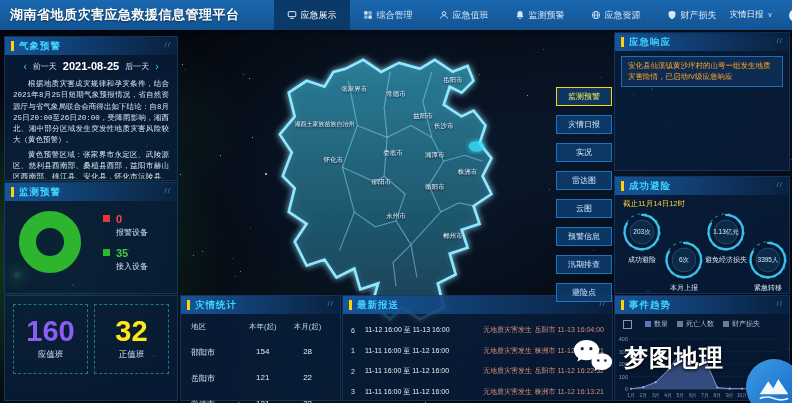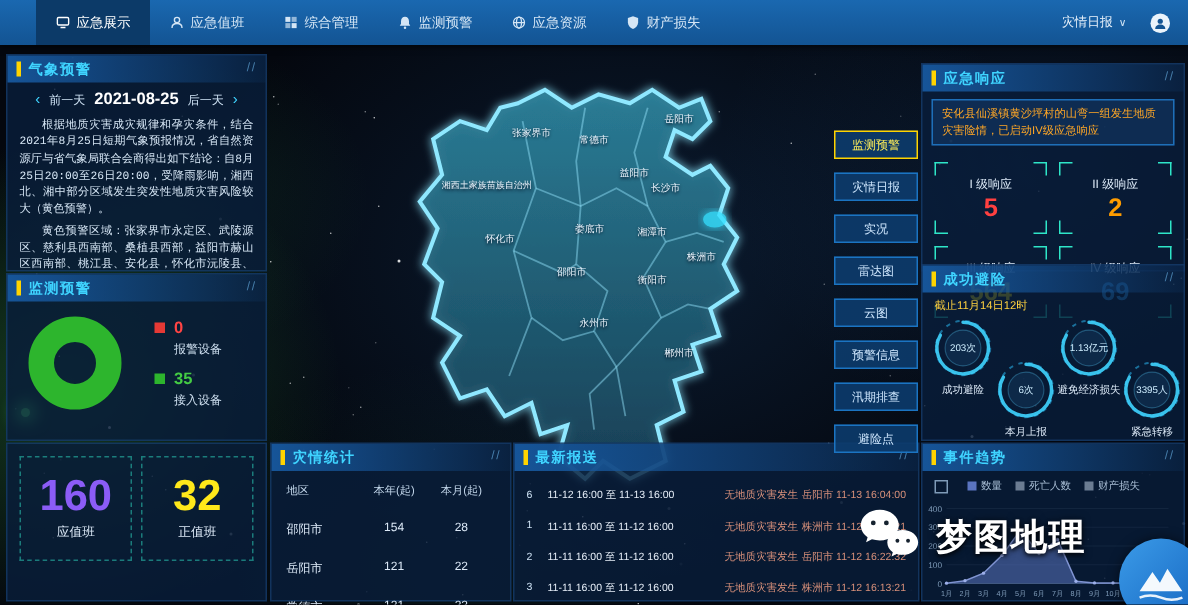--- a/index.html
+++ b/index.html
@@ -240,43 +240,44 @@
     <i style="left: 252px; top: 137px; width: 1px; height: 1px; opacity: 0.76;"></i>
     <i style="left: 235px; top: 276px; width: 1px; height: 1px; opacity: 0.41;"></i>
     <i style="left: 35px; top: 358px; width: 1px; height: 1px; opacity: 0.52;"></i>
     <i style="left: 716px; top: 177px; width: 1px; height: 1px; opacity: 0.75;"></i>
     <i style="left: 334px; top: 213px; width: 1px; height: 1px; opacity: 0.28;"></i>
     <i style="left: 238px; top: 402px; width: 2px; height: 2px; opacity: 0.39;"></i>
   </div>
 <div class="green-star"></div>
 
 <div class="hdr">
+  <div class="hdr-title">湖南省地质灾害应急救援信息管理平台</div>
   <div class="hdr-nav">
     <div class="nav-item active">
       <svg viewBox="0 0 12 12">
           <rect x="1.5" y="2" width="9" height="6" rx="1" fill="none" stroke="#fff" stroke-width="1.1"></rect>
           <path d="M4 10h4" stroke="#fff" stroke-width="1.1"></path>
         </svg>
       <span>应急展示</span>
-    </div>
-    <div class="nav-item">
-      <svg viewBox="0 0 12 12" fill="none" stroke="#d5e6f5" stroke-width="1.1">
-          <circle cx="6" cy="4" r="2.1"></circle>
-          <path d="M2 10.3c0-2.2 1.8-3.5 4-3.5s4 1.3 4 3.5"></path>
-        </svg>
-      <span>应急值班</span>
     </div>
     <div class="nav-item">
       <svg viewBox="0 0 12 12" fill="#d5e6f5">
           <rect x="1.5" y="1.5" width="4" height="4"></rect>
           <rect x="6.5" y="1.5" width="4" height="4" opacity=".65"></rect>
           <rect x="1.5" y="6.5" width="4" height="4" opacity=".65"></rect>
           <rect x="6.5" y="6.5" width="4" height="4"></rect>
         </svg>
       <span>综合管理</span>
+    </div>
+    <div class="nav-item">
+      <svg viewBox="0 0 12 12" fill="none" stroke="#d5e6f5" stroke-width="1.1">
+          <circle cx="6" cy="4" r="2.1"></circle>
+          <path d="M2 10.3c0-2.2 1.8-3.5 4-3.5s4 1.3 4 3.5"></path>
+        </svg>
+      <span>应急值班</span>
     </div>
     <div class="nav-item">
       <svg viewBox="0 0 12 12" fill="#d5e6f5">
           <path d="M6 1.3c-2 0-3.2 1.6-3.2 3.6v2L1.8 8.6h8.4L9.2 6.9v-2c0-2-1.2-3.6-3.2-3.6z"></path>
           <circle cx="6" cy="10.2" r="1"></circle>
         </svg>
       <span>监测预警</span>
     </div>
     <div class="nav-item">
       <svg viewBox="0 0 12 12" fill="none" stroke="#d5e6f5" stroke-width="1">
@@ -457,41 +458,23 @@
     </div>
     <div class="push-row">
       <span class="push-no">3</span>
       <span class="push-period">11-11 16:00 至 11-12 16:00</span>
       <span class="push-status">无地质灾害发生</span>
       <span class="push-src">株洲市 11-12 16:13:21</span>
     </div>
   </div>
 </div>
 
-<div class="panel" style="left:614px;top:42px;width:174px;height:137px">
+<div class="panel" style="left:614px;top:32px;width:174px;height:137px">
   <div class="panel-h">应急响应</div>
   <div class="notice">安化县仙溪镇黄沙坪村的山弯一组发生地质灾害险情，已启动IV级应急响应</div>
-  <div class="resp-grid">
-    <div class="resp-cell">
-      <div class="resp-lab">I 级响应</div>
-      <div class="resp-val" style="color: rgb(255, 64, 64);">5</div>
-    </div>
-    <div class="resp-cell">
-      <div class="resp-lab">II 级响应</div>
-      <div class="resp-val" style="color: rgb(255, 156, 0);">2</div>
-    </div>
-    <div class="resp-cell">
-      <div class="resp-lab">III 级响应</div>
-      <div class="resp-val" style="color: rgb(255, 238, 0);">564</div>
-    </div>
-    <div class="resp-cell">
-      <div class="resp-lab">IV 级响应</div>
-      <div class="resp-val" style="color: rgb(47, 168, 255);">69</div>
-    </div>
-  </div>
 </div>
 
 <div class="panel" style="left:614px;top:176px;width:174px;height:116px">
   <div class="panel-h">成功避险</div>
   <div class="asof">截止11月14日12时</div>
   <div class="gauges">
     <div class="gauge">
       <div class="gwrap">
         <svg viewBox="0 0 44 44">
           <circle cx="22" cy="22" r="19" fill="none" stroke="#1d7fae" stroke-width="1.4" stroke-dasharray="3 4" opacity=".85"></circle>

